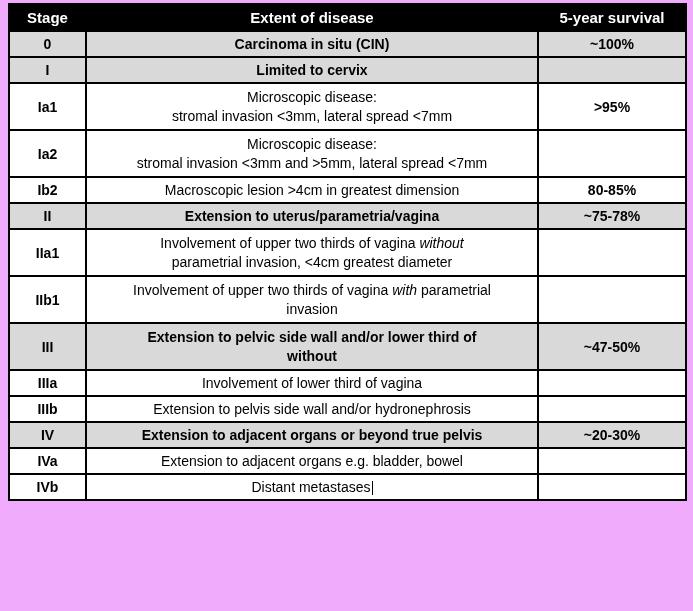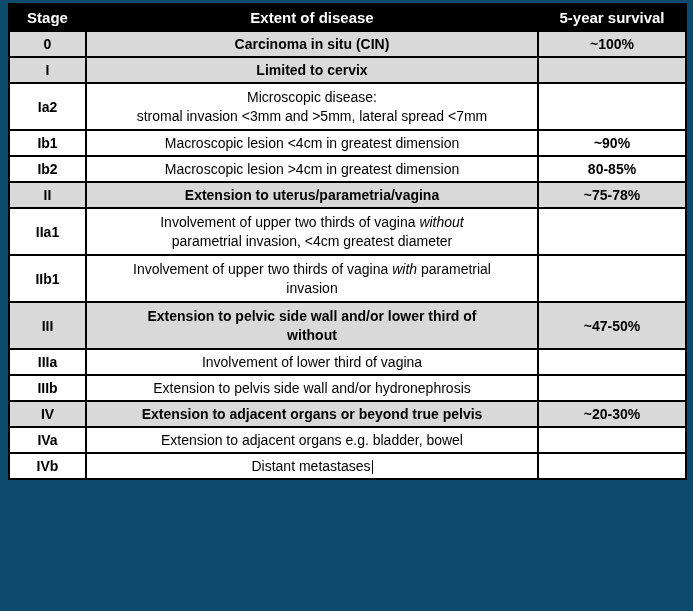--- a/index.html
+++ b/index.html
@@ -5,21 +5,21 @@
   html, body {
     margin: 0;
     padding: 0;
     background: #ffffff;
   }
   .page {
     width: 693px;
     height: 611px;
     box-sizing: border-box;
     padding: 3px 8px 6px 8px;
-    background: #0c4a6e;
+    background: #f0abfc;
     font-family: "Liberation Sans", "DejaVu Sans", sans-serif;
   }
   table.staging {
     border-collapse: collapse;
     width: 677px;
     table-layout: fixed;
   }
   table.staging col.c-stage { width: 77px; }
   table.staging col.c-extent { width: 452px; }
   table.staging col.c-survival { width: 148px; }
@@ -86,33 +86,34 @@
           <td class="survival">~100%</td>
         </tr>
         <tr class="highlight single">
           <td class="stage">I</td>
           <td class="extent">
             <div class="line"><span>Limited to cervix</span></div>
           </td>
           <td class="survival"></td>
         </tr>
         <tr class="tall">
+          <td class="stage">Ia1</td>
+          <td class="extent">
+            <div class="line"><span>Microscopic disease:</span></div>
+            <div class="line"><span>stromal invasion &lt;3mm, lateral spread &lt;7mm</span></div>
+          </td>
+          <td class="survival">&gt;95%</td>
+        </tr>
+        <tr class="tall">
           <td class="stage">Ia2</td>
           <td class="extent">
             <div class="line"><span>Microscopic disease:</span></div>
             <div class="line"><span>stromal invasion &lt;3mm and &gt;5mm, lateral spread &lt;7mm</span></div>
           </td>
           <td class="survival"></td>
-        </tr>
-        <tr class="single">
-          <td class="stage">Ib1</td>
-          <td class="extent">
-            <div class="line"><span>Macroscopic lesion &lt;4cm in greatest dimension</span></div>
-          </td>
-          <td class="survival">~90%</td>
         </tr>
         <tr class="single">
           <td class="stage">Ib2</td>
           <td class="extent">
             <div class="line"><span>Macroscopic lesion &gt;4cm in greatest dimension</span></div>
           </td>
           <td class="survival">80-85%</td>
         </tr>
         <tr class="highlight single">
           <td class="stage">II</td>

